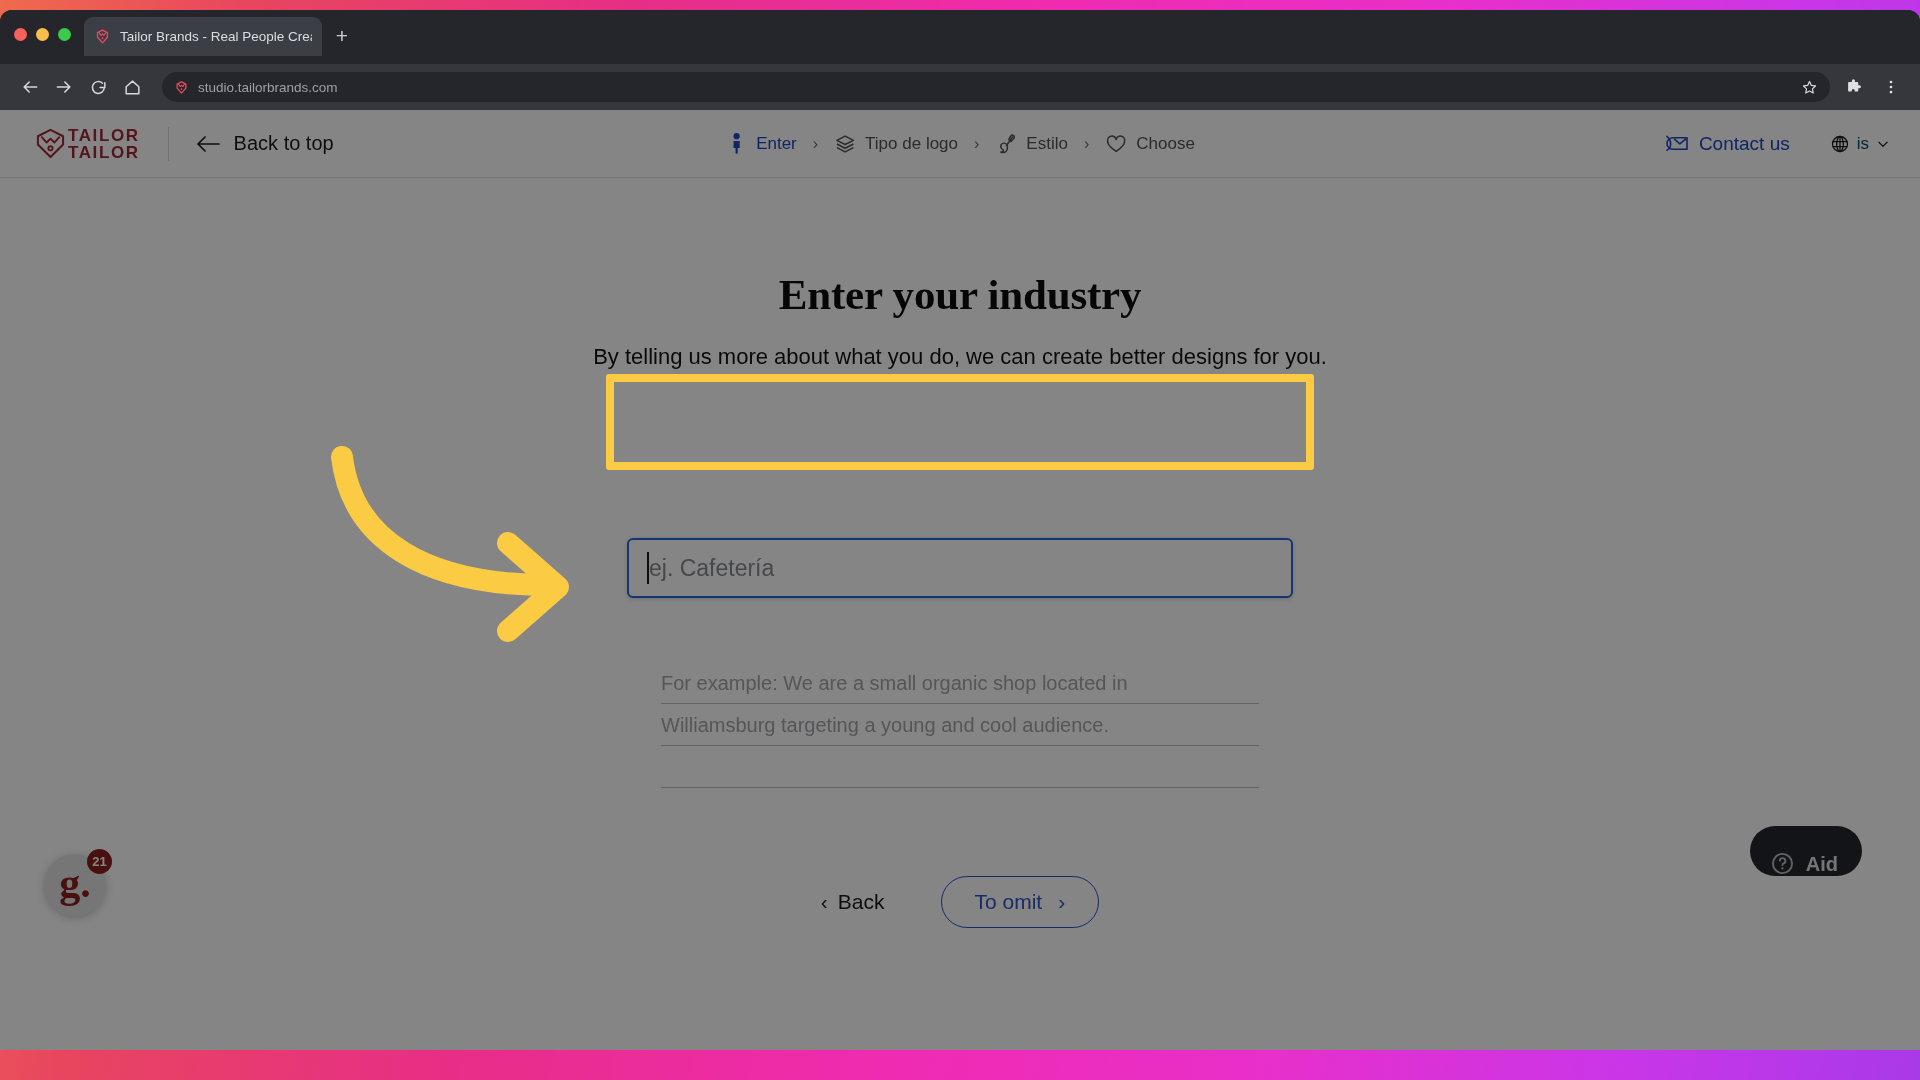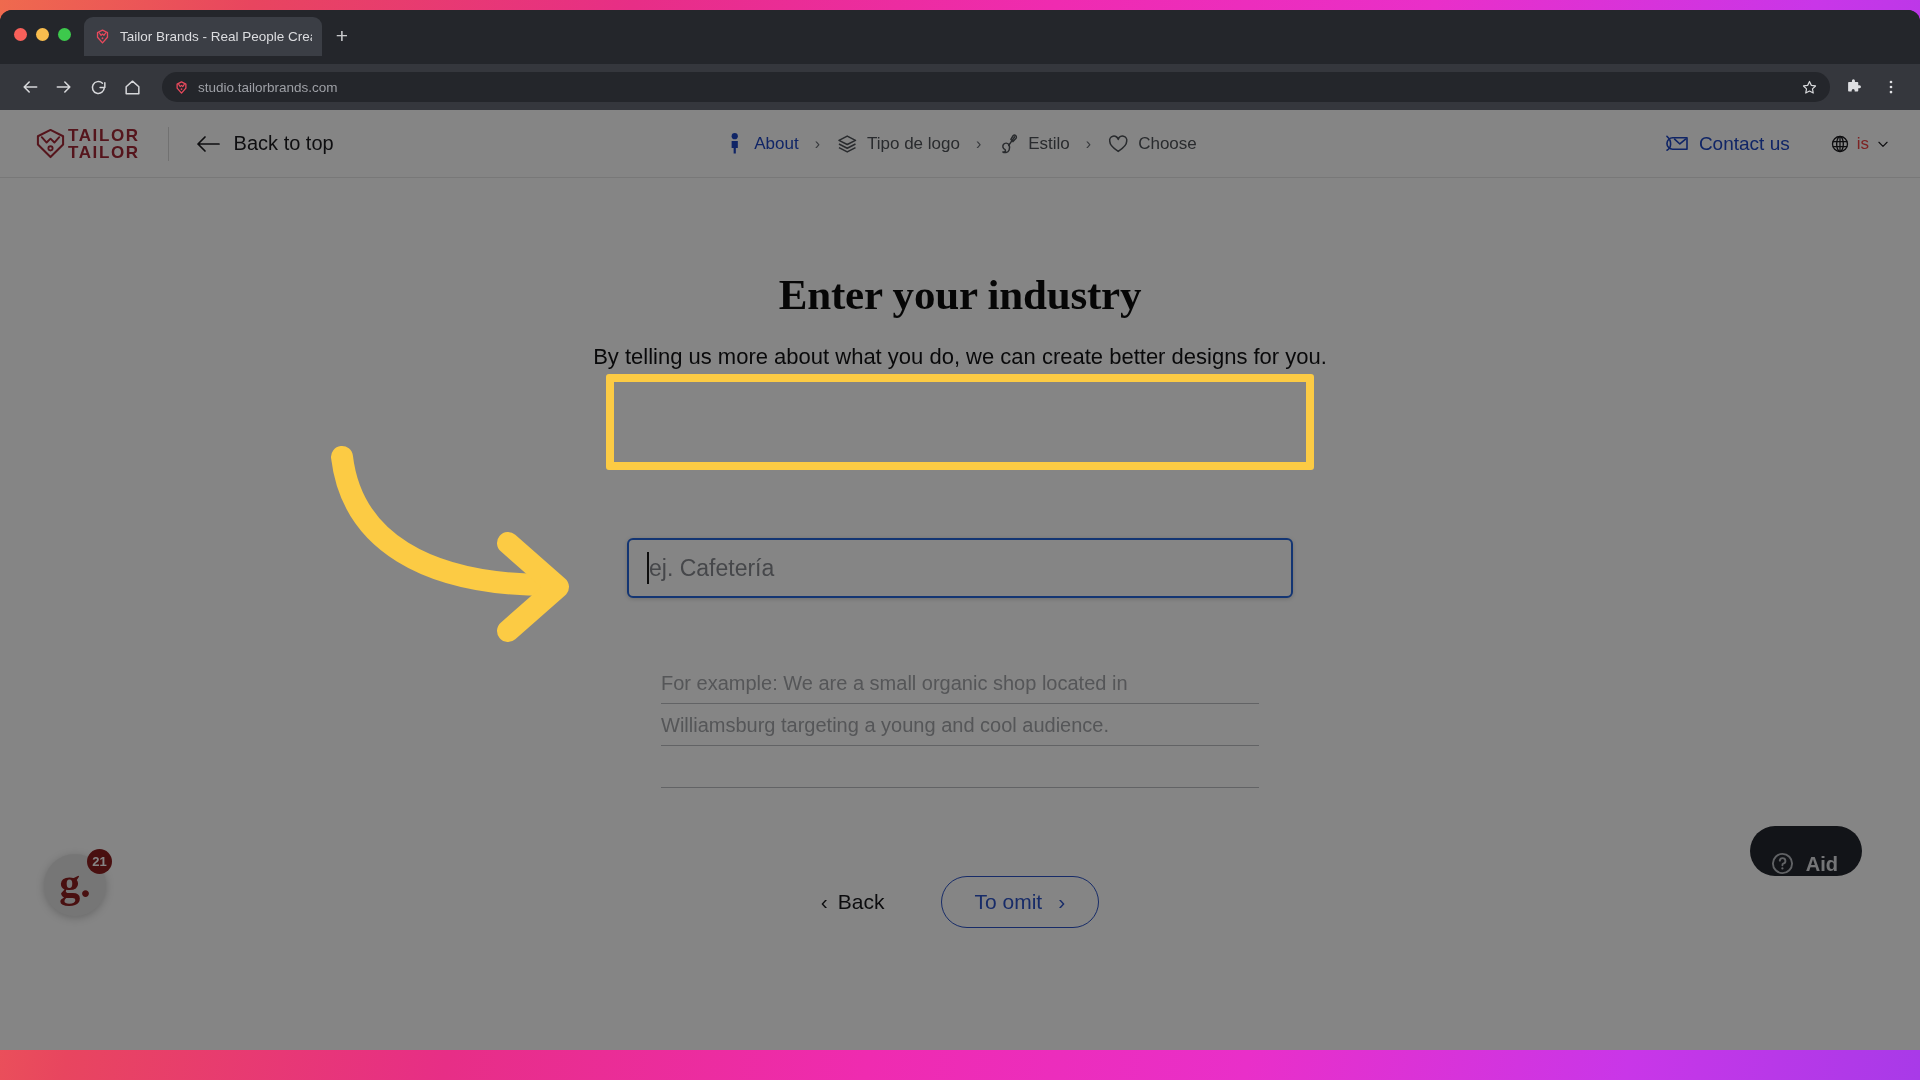--- a/index.html
+++ b/index.html
@@ -216,21 +216,21 @@
     align-items: center;
     gap: 40px;
   }
   #contact-us {
     display: flex; align-items: center; gap: 10px;
     color: #1f47c4;
     font-size: 19px;
   }
   #lang-select {
     display: flex; align-items: center; gap: 7px;
-    color: #ef4444;
+    color: #0c4a6e;
     font-size: 17px;
   }
 
   
   #main {
     position: relative;
     height: 766px;
     background: #ffffff;
     text-align: center;
     z-index: 5;
@@ -528,21 +528,21 @@
 
         <div id="steps">
 
           <div class="step active">
             <span class="step-icon">
               <svg width="13" height="21" viewBox="0 0 13 21">
                 <circle cx="6.5" cy="3.2" r="3.1" fill="#1f47c4"></circle>
                 <path d="M3.4 8 h6.2 v7 h-2 v5.5 h-2.2 V15 h-2 Z" fill="#1f47c4"></path>
               </svg>
             </span>
-            <span class="step-label">About</span>
+            <span class="step-label">Enter</span>
           </div>
           <span class="step-sep">›</span>
 
           <div class="step">
             <span class="step-icon">
               <svg width="22" height="22" viewBox="0 0 24 24">
                 <path d="M12 3.4 L21 8 L12 12.6 L3 8 Z" fill="none" stroke="#4f5358" stroke-width="1.7" stroke-linejoin="round"></path>
                 <path d="M3 12 L12 16.6 L21 12" fill="none" stroke="#4f5358" stroke-width="1.7" stroke-linejoin="round"></path>
                 <path d="M3 16 L12 20.6 L21 16" fill="none" stroke="#4f5358" stroke-width="1.7" stroke-linejoin="round"></path>
               </svg>

